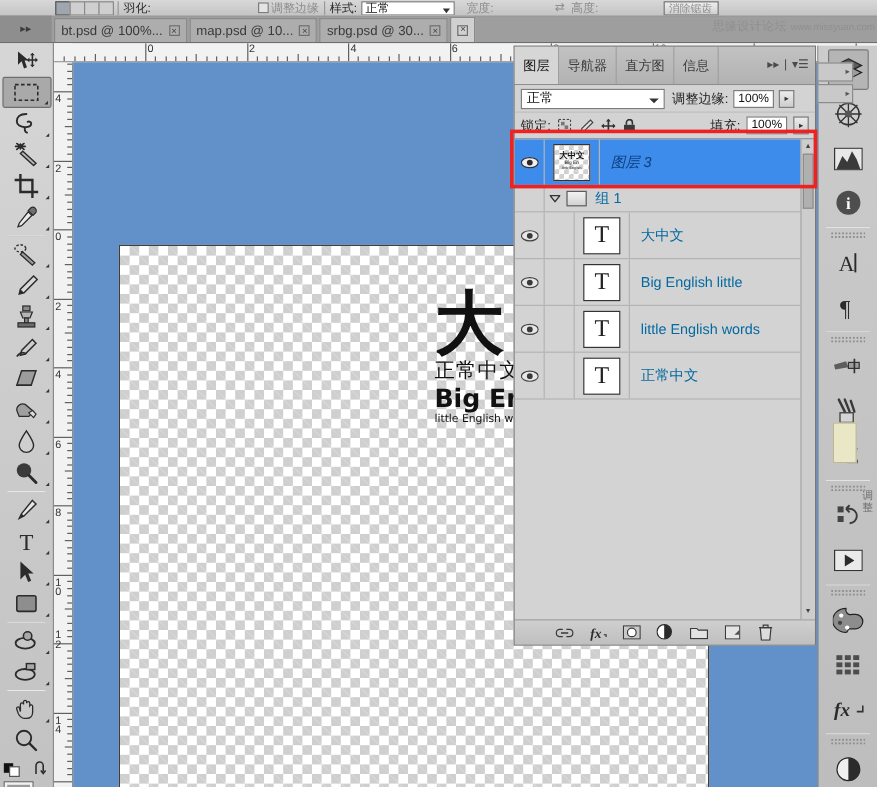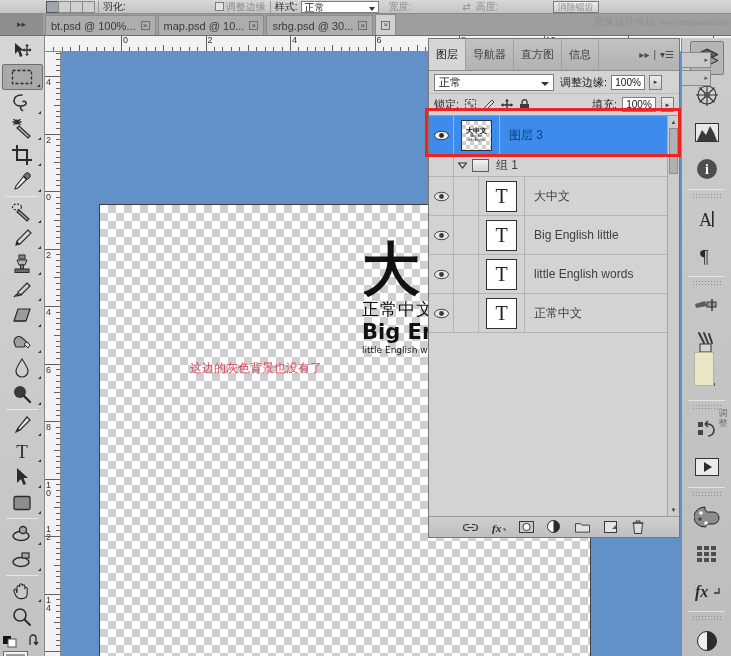--- a/index.html
+++ b/index.html
@@ -202,22 +202,22 @@
   }
   .layer-thumb .mini{
     position:absolute; inset:0; display:flex; flex-direction:column;
     align-items:center; justify-content:center; font-size:5px; color:#111; line-height:5px;
   }
   .type-thumb{
     width:31px;height:31px;border:1px solid #333;background:#fff;
     display:flex;align-items:center;justify-content:center;
     font-family:"Liberation Serif", serif; font-size:20px; color:#222;
   }
-  .layer-name{ padding-left:9px; font-size:12px; color:#404040; }
-  .layer-row.selected .layer-name{ color:#0c3f7e; }
+  .layer-name{ padding-left:9px; font-size:12px; color:#0369a1; }
+  .layer-row.selected .layer-name{ color:#0c3f7e;font-style:italic; }
   .grp-tri{ width:16px; display:flex;align-items:center;justify-content:center;}
   .grp-folder{
     width:17px;height:13px;border:1px solid #5c5c5c;background:linear-gradient(#f3f3f3,#d2d2d2);
     margin-left:2px;
   }
   .child-indent{ width:25px; height:100%; border-right:1px solid #b4b4b4;}
   .red-box{
     position:absolute; left:425px; top:108px; width:256px; height:49px;
     border:3px solid #ee2222; pointer-events:none; z-index:40;
   }
@@ -690,21 +690,20 @@
     </div>
 
   <div class="canvas-area">
     <div class="doc">
       <div class="art">
         <div class="big-cn">大</div>
         <div class="norm-cn">正常中文</div>
         <div class="big-en">Big En</div>
         <div class="little-en">little English words</div>
       </div>
-      <div class="annot-red">这边的灰色背景也没有了</div>
     </div>
   </div>
 
   <div class="panel">
     <div class="panel-tabs">
       <div class="ptab active">图层</div>
       <div class="ptab">导航器</div>
       <div class="ptab">直方图</div>
       <div class="ptab">信息</div>
       <div class="ptab-spacer"></div>

